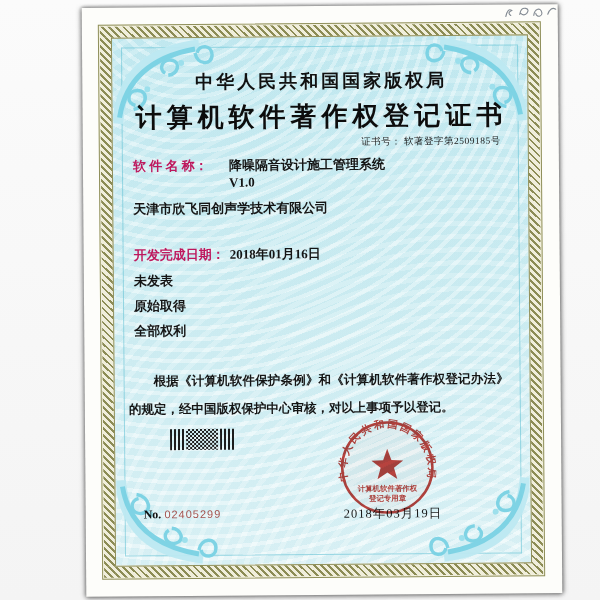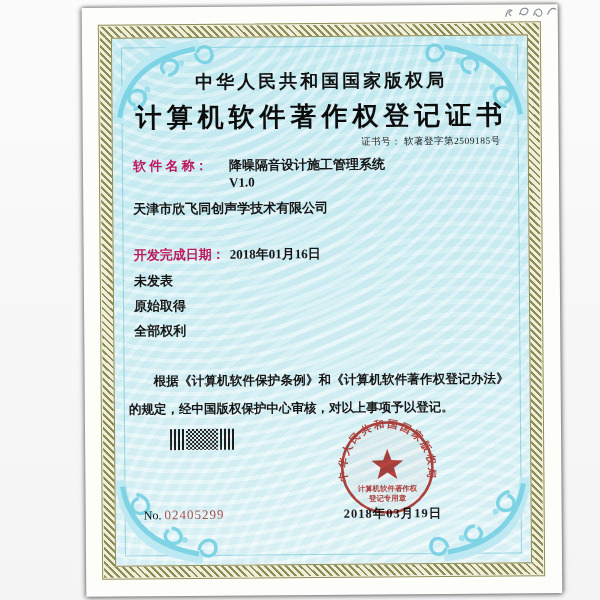--- a/index.html
+++ b/index.html
@@ -83,27 +83,27 @@
     flex:1; height:100%; margin:0 2px;
     background:
       repeating-conic-gradient(#1c1c1c 0 25%, transparent 0 50%);
     background-size:4px 4px;
   }
   
   .seal { position:absolute; left:223px; top:383px; width:98px; height:98px; z-index:3;
           mix-blend-mode:multiply; opacity:.92; }
   .reg-date {
     position:absolute; left:228px; top:470px; z-index:2;
-    font-size:12.5px; font-weight:bold; letter-spacing:1px; color:#1b1b1b;
+    font-size:12.5px; font-weight:normal; letter-spacing:1px; color:#1b1b1b;
   }
   .no-line { position:absolute; left:28px; top:470px; font-size:12px; z-index:2; }
-  .no-line .no-lbl { color:#111; font-weight:normal; font-family:"Liberation Serif",serif; }
+  .no-line .no-lbl { color:#111; font-weight:bold; font-family:"Liberation Serif",serif; }
   .no-line .no-val {
-    color:#a4524e; font-family:Liberation Serif, serif;
-    letter-spacing:1px; font-size:13px;
+    color:#a4524e; font-family:Liberation Sans, sans-serif;
+    letter-spacing:1px; font-size:11px;
   }
   
   .handwriting { position:absolute; left:418px; top:-2px; width:62px; height:20px; opacity:.75; }
 </style>
 </head>
 <body>
 
 <div class="photo">
   <div class="page">
 

